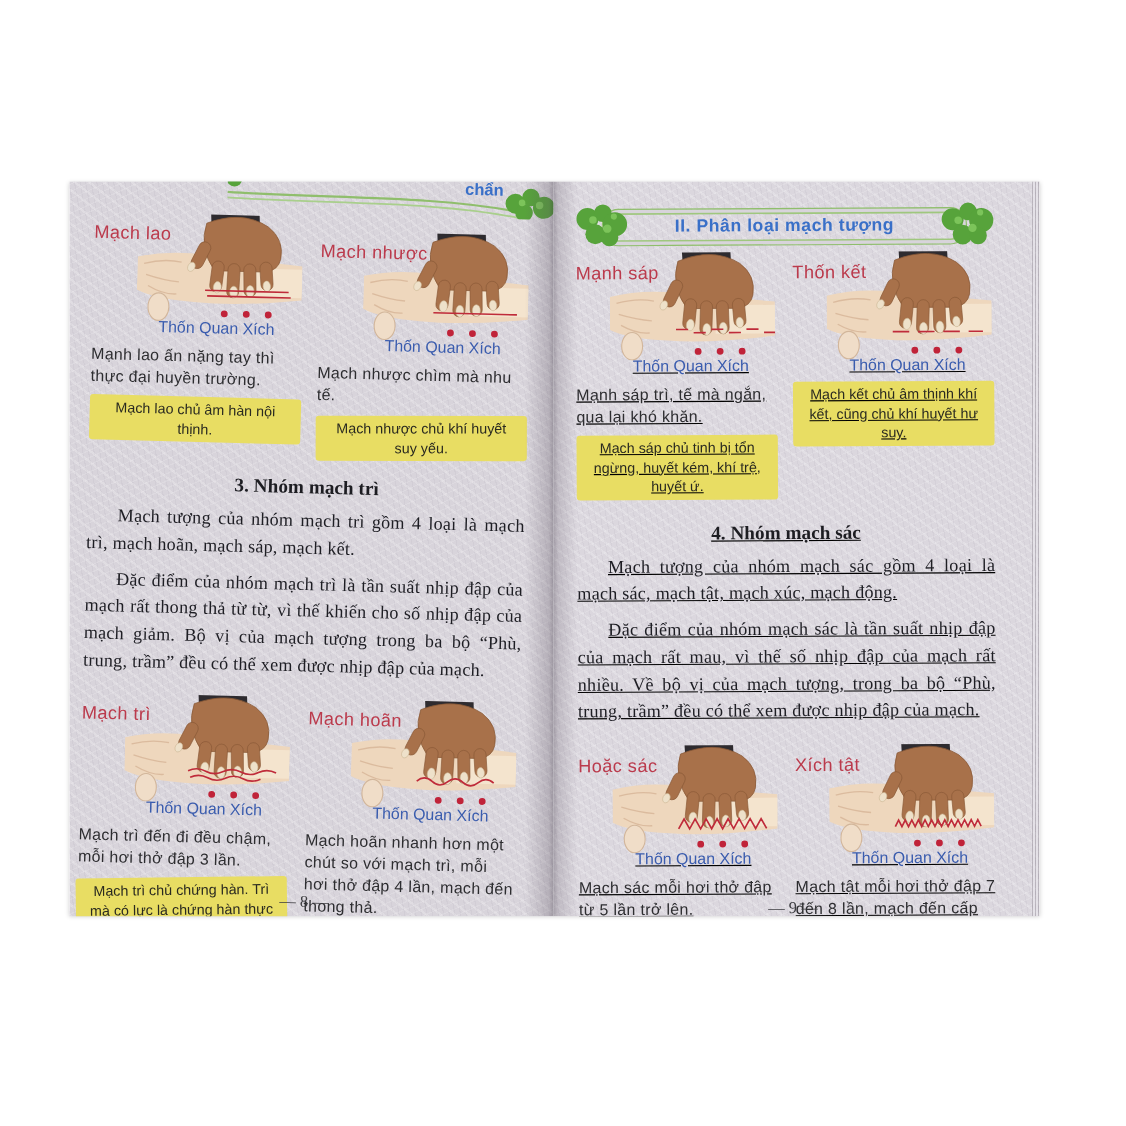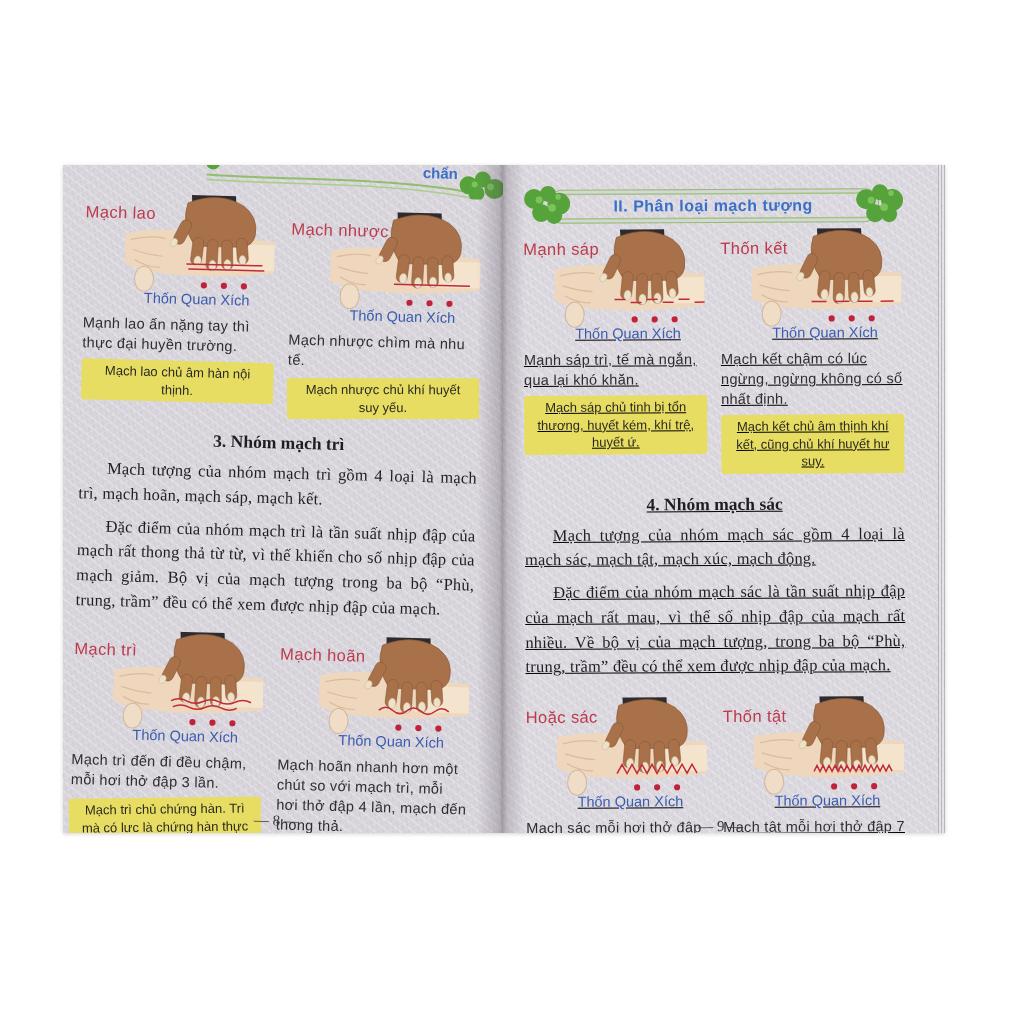--- a/index.html
+++ b/index.html
@@ -320,21 +320,21 @@
         <ellipse cx="49" cy="48" rx="3.2" ry="4.4" fill="#eee1ca" stroke="#cdb795" stroke-width=".5" transform="rotate(26 49 48)"></ellipse>
 
         <path class="wave-path" d="M60 70 h11 m5 3 h11 m5 -3 h11 m5 3 h11 m5 -3 h11 m5 3 h11" stroke="#bf2b3a" stroke-width="1.5" fill="none"></path>
         <circle cx="80" cy="90" r="3.1" fill="#c02339"></circle>
         <circle cx="100" cy="90" r="3.1" fill="#c02339"></circle>
         <circle cx="120" cy="90" r="3.1" fill="#c02339"></circle>
       </svg>
     </div>
     <div class="point-label">Thốn Quan Xích</div>
     <p class="caption">Mạnh sáp trì, tế mà ngắn, qua lại khó khăn.</p>
-    <div class="highlight">Mạch sáp chủ tinh bị tổn thương, huyết kém, khí trệ, huyết ứ.</div>
+    <div class="highlight">Mạch sáp chủ tinh bị tổn ngừng, huyết kém, khí trệ, huyết ứ.</div>
   </div>
 
   <div class="figure">
     <div class="fig-head">
       <span class="fig-label">Thốn kết</span>
       <svg class="hand" width="150" height="98" viewBox="0 0 150 98">
 
         <path d="M0 40 Q 30 33 62 37 L 150 45 L 150 76 Q 92 83 52 80 Q 16 78 0 70 Z" fill="#eed7bd"></path>
         <path d="M6 46 q18 -5 34 -2 M8 56 q16 5 30 6 M10 66 q14 8 26 7" stroke="#d4b294" stroke-width="1.2" fill="none" opacity=".75"></path>
         <rect x="96" y="48" width="54" height="26" fill="#f6e8d4" opacity=".75"></rect>
@@ -353,21 +353,20 @@
         <ellipse cx="118" cy="64" rx="3.4" ry="4.8" fill="#eee1ca" stroke="#cdb795" stroke-width=".5" transform="rotate(-6 118 64)"></ellipse>
         <ellipse cx="49" cy="48" rx="3.2" ry="4.4" fill="#eee1ca" stroke="#cdb795" stroke-width=".5" transform="rotate(26 49 48)"></ellipse>
 
         <path class="wave-path" d="M60 73 h15 m8 0 h15 m8 0 h15 m8 0 h13" stroke="#bf2b3a" stroke-width="1.5" fill="none"></path>
         <circle cx="80" cy="90" r="3.1" fill="#c02339"></circle>
         <circle cx="100" cy="90" r="3.1" fill="#c02339"></circle>
         <circle cx="120" cy="90" r="3.1" fill="#c02339"></circle>
       </svg>
     </div>
     <div class="point-label">Thốn Quan Xích</div>
-    <p class="caption">Mạch kết chậm có lúc ngừng, ngừng không có số nhất định.</p>
     <div class="highlight">Mạch kết chủ âm thịnh khí kết, cũng chủ khí huyết hư suy.</div>
   </div>
 </div>
 
       <h3 class="sec-heading" style="margin-top:20px">4. Nhóm mạch sác</h3>
       <p class="para">Mạch tượng của nhóm mạch sác gồm 4 loại là mạch sác, mạch tật, mạch xúc, mạch động.</p>
       <p class="para">Đặc điểm của nhóm mạch sác là tần suất nhịp đập của mạch rất mau, vì thế số nhịp đập của mạch rất nhiều. Về bộ vị của mạch tượng, trong ba bộ “Phù, trung, trầm” đều có thể xem được nhịp đập của mạch.</p>
 
       <div class="fig-row row-br" style="margin-top:18px">
   <div class="figure">
@@ -399,21 +398,21 @@
         <circle cx="120" cy="90" r="3.1" fill="#c02339"></circle>
       </svg>
     </div>
     <div class="point-label">Thốn Quan Xích</div>
     <p class="caption">Mạch sác mỗi hơi thở đập từ 5 lần trở lên.</p>
 
   </div>
 
   <div class="figure">
     <div class="fig-head">
-      <span class="fig-label">Thốn tật</span>
+      <span class="fig-label">Xích tật</span>
       <svg class="hand" width="150" height="98" viewBox="0 0 150 98">
 
         <path d="M0 40 Q 30 33 62 37 L 150 45 L 150 76 Q 92 83 52 80 Q 16 78 0 70 Z" fill="#eed7bd"></path>
         <path d="M6 46 q18 -5 34 -2 M8 56 q16 5 30 6 M10 66 q14 8 26 7" stroke="#d4b294" stroke-width="1.2" fill="none" opacity=".75"></path>
         <rect x="96" y="48" width="54" height="26" fill="#f6e8d4" opacity=".75"></rect>
         <ellipse cx="20" cy="85" rx="9.5" ry="12.5" fill="#f0ddc8" stroke="#d2b69b" stroke-width="1"></ellipse>
 
         <rect x="66" y="-3" width="44" height="14" rx="2" fill="#2e2b2f" transform="rotate(-3 88 4)"></rect>
         <path d="M62 8 Q 94 -5 118 10 Q 133 21 130 39 Q 128 49 117 51 L 70 51 Q 55 30 62 8 Z" fill="#a8714a" stroke="#8a5a38" stroke-width=".7"></path>
         <rect x="67" y="42" width="11" height="28" rx="5.5" fill="#a8714a" stroke="#8a5a38" stroke-width=".6" transform="rotate(6 72 56)"></rect>

